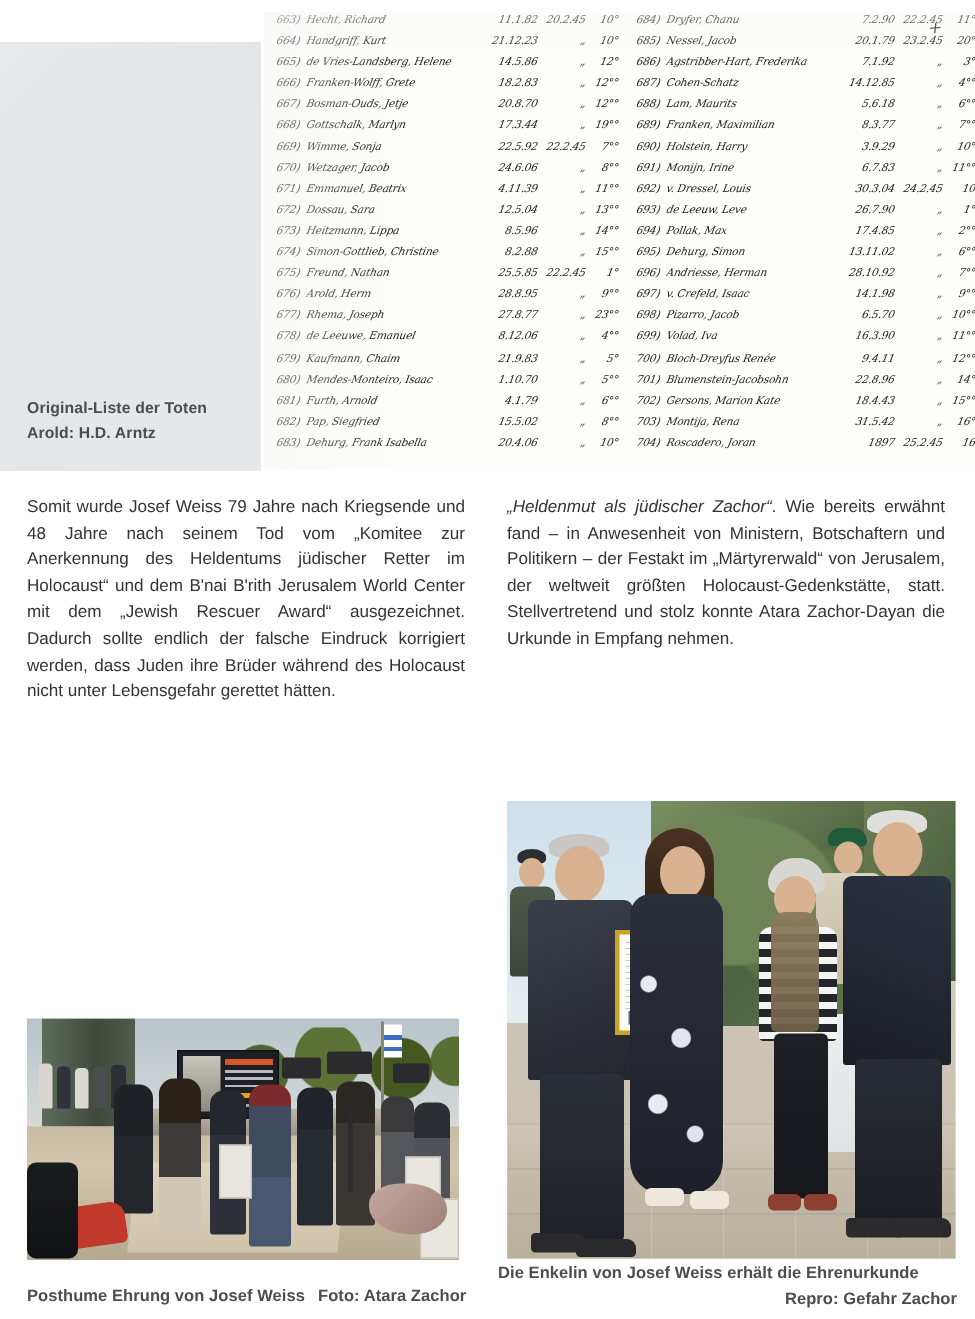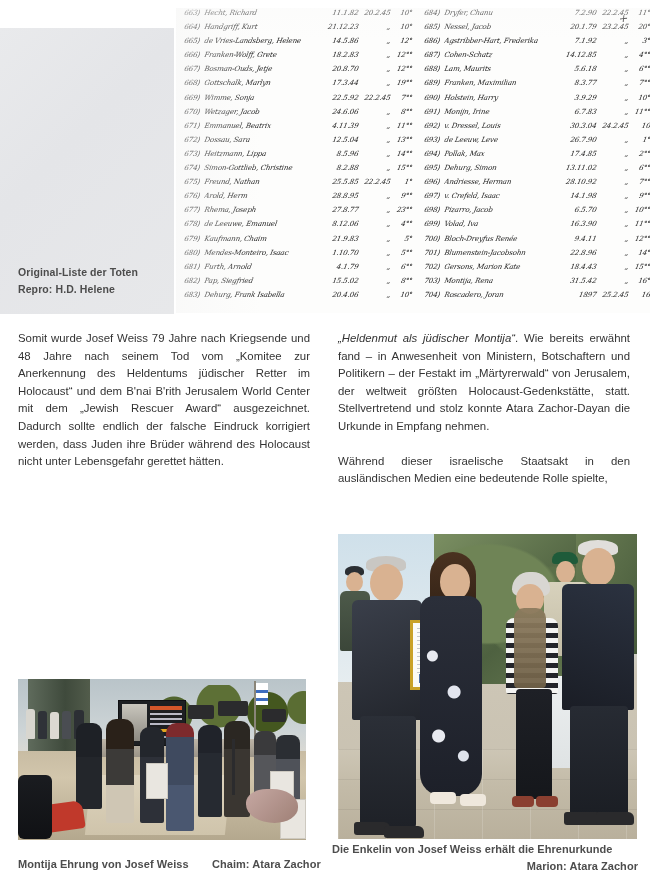--- a/index.html
+++ b/index.html
@@ -303,21 +303,21 @@
   .p2-sandal { position: absolute; background: #efe8dd; border-radius: 4px; }
 </style>
 </head>
 <body>
 
 <div id="scan-area">
 
   <div id="scan-caption-panel">
     <div id="scan-caption-text">
       <div>Original-Liste der Toten</div>
-      <div>Repro: H.D. Helene</div>
+      <div>Arold: H.D. Arntz</div>
     </div>
   </div>
 
   <div id="hand-sheet">
     <div id="hand-plus">+</div>
     <div class="hand-col" id="hand-col-left">
         <div class="hand-row">
           <span class="h-num">663)</span>
           <span class="h-name">Hecht, Richard</span>
           <span class="h-d1">11.1.82</span>
@@ -615,22 +615,21 @@
         </div>
       </div>
   </div>
 
 </div>
 
 <div class="col" id="col-left">
     <p>Somit wurde Josef Weiss 79 Jahre nach Kriegsende und 48 Jahre nach seinem Tod vom „Komitee zur Anerkennung des Heldentums jüdischer Retter im Holocaust“ und dem B'nai B'rith Jerusalem World Center mit dem „Jewish Rescuer Award“ ausgezeichnet. Dadurch sollte endlich der falsche Eindruck korrigiert werden, dass Juden ihre Brüder während des Holocaust nicht unter Lebensgefahr gerettet hätten.</p>
   </div>
 <div class="col" id="col-right">
-    <p><em>„Heldenmut als jüdischer Montija“</em>. Wie bereits erwähnt fand – in Anwesenheit von Ministern, Botschaftern und Politikern – der Festakt im „Märtyrerwald“ von Jerusalem, der weltweit größten Holocaust-Gedenkstätte, statt. Stellvertretend und stolz konnte Atara Zachor-Dayan die Urkunde in Empfang nehmen.</p>
-    <p>Während dieser israelische Staatsakt in den ausländischen Medien eine bedeutende Rolle spielte,</p>
+    <p><em>„Heldenmut als jüdischer Zachor“</em>. Wie bereits erwähnt fand – in Anwesenheit von Ministern, Botschaftern und Politikern – der Festakt im „Märtyrerwald“ von Jerusalem, der weltweit größten Holocaust-Gedenkstätte, statt. Stellvertretend und stolz konnte Atara Zachor-Dayan die Urkunde in Empfang nehmen.</p>
   </div>
 
 <div class="photo" id="photo-award">
   <div class="p2-bg"></div>
   <div class="p2-sky"></div>
   <div class="p2-relief"></div>
   <div class="p2-relief2"></div>
   <div class="p2-floor"></div>
   <div class="p2-table"></div>
 
@@ -686,21 +685,21 @@
     <div class="shirt" style="left:30px;top:44px;width:18px;height:22px;"></div>
     <div class="tie" style="left:35px;top:46px;width:7px;height:34px;background:#1e3e6b;"></div>
     <div class="body" style="left:2px;top:44px;width:72px;height:126px;background:linear-gradient(200deg,#2b3240,#1a1d25);"></div>
     <div class="legs" style="left:10px;top:166px;width:58px;height:110px;background:linear-gradient(to bottom,#272b33,#1b1e24);border-radius:4px;"></div>
     <div class="p2-shoe" style="left:4px;top:272px;width:38px;height:13px;"></div>
     <div class="p2-shoe" style="left:36px;top:272px;width:38px;height:13px;"></div>
   </div>
 </div>
 
 <div class="cap" id="cap-award">Die Enkelin von Josef Weiss erhält die Ehrenurkunde</div>
-<div class="cap" id="cap-award-credit">Marion: Atara Zachor</div>
+<div class="cap" id="cap-award-credit">Repro: Gefahr Zachor</div>
 
 <div class="photo" id="photo-ceremony">
   <div class="p1-sky"></div>
   <div class="p1-trees"></div>
   <div class="p1-monolith"></div>
   <div class="p1-ground"></div>
   <div class="p1-path"></div>
   <div class="p1-stage"></div>
 
   <div class="p1-screen">
@@ -733,14 +732,14 @@
 
   <div class="chairw" style="left:128px;top:84px;width:20px;height:34px;"></div>
   <div class="chairw" style="left:252px;top:92px;width:22px;height:36px;"></div>
   <div class="chairw" style="left:262px;top:120px;width:24px;height:38px;"></div>
 
   <div class="p1-rock"></div>
   <div class="p1-redbag"></div>
   <div class="fig" style="left:0;top:96px;width:34px;height:64px;background:linear-gradient(to bottom,#1a1c20,#101114);border-radius:6px;"></div>
 </div>
 
-<div class="cap" id="cap-ceremony">Montija Ehrung von Josef Weiss</div>
-<div class="cap" id="cap-ceremony-credit">Chaim: Atara Zachor</div>
+<div class="cap" id="cap-ceremony">Posthume Ehrung von Josef Weiss</div>
+<div class="cap" id="cap-ceremony-credit">Foto: Atara Zachor</div>
 
 </body></html>

